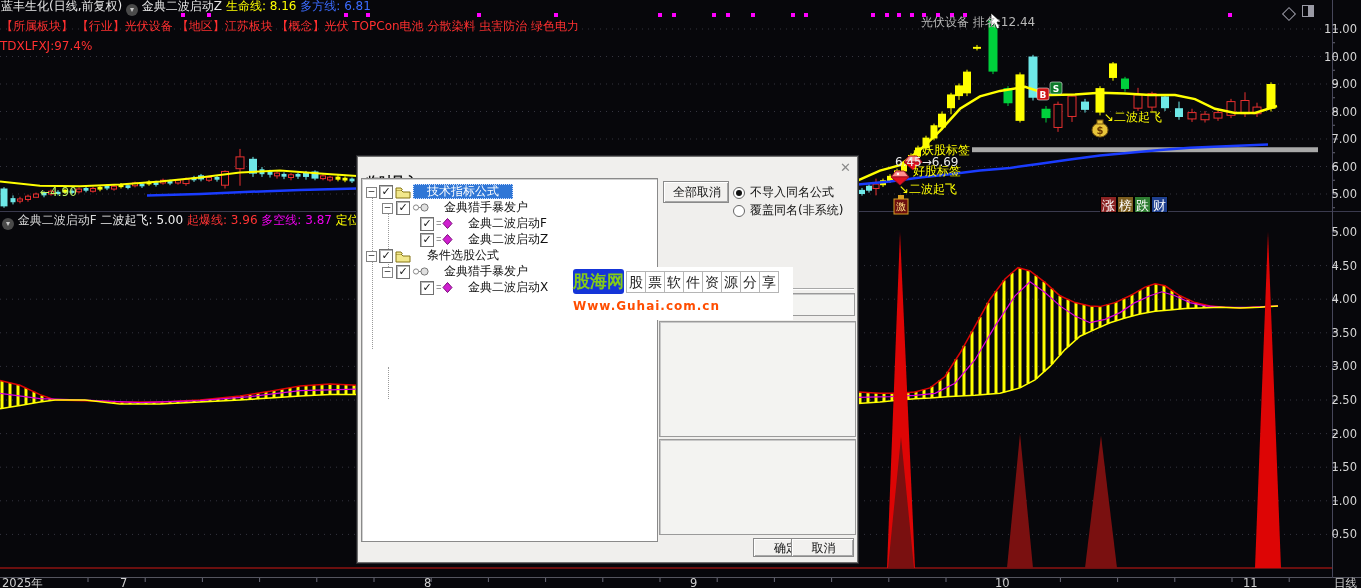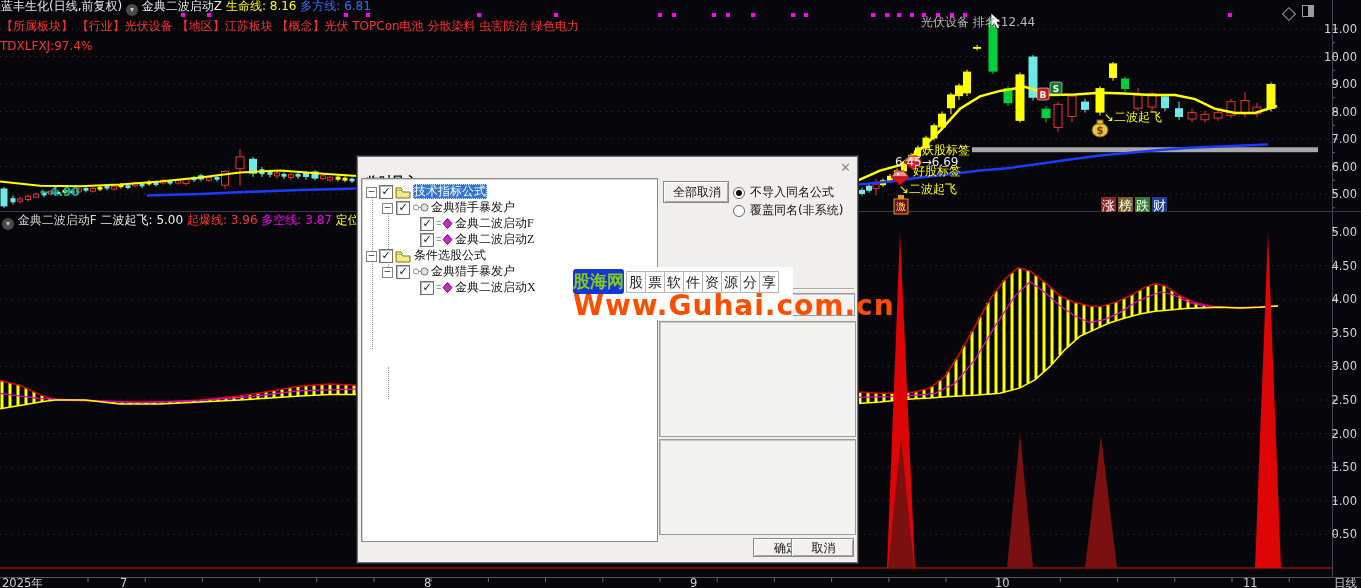--- a/index.html
+++ b/index.html
@@ -23,21 +23,21 @@
   #dlg-title{position:absolute;left:8px;top:16px;font-weight:bold;font-size:13px;}
   #dlg-close{position:absolute;right:6px;top:3px;color:#8a8a8a;font-size:13px;cursor:default;}
   #tree{position:absolute;left:3px;top:21px;width:295px;height:362px;background:#fff;
         border:1px solid #8a8a8a;box-shadow:inset 1px 1px 0 #d0d0d0;overflow:hidden;}
   .trow{position:absolute;height:16px;line-height:15px;}
   .trow .exp{position:absolute;width:9px;height:9px;top:3px;background:#fff;border:1px solid #848484;
         font-size:9px;line-height:7px;text-align:center;color:#222;}
   .trow .cb{position:absolute;width:12px;height:12px;top:1px;background:#fff;border:1px solid #707070;
         box-shadow:inset 1px 1px 0 #b8b8b8;font-size:11px;line-height:12px;text-align:center;font-weight:bold;color:#111;}
   .trow .ic{position:absolute;top:2px;}
-  .trow .lbl{position:absolute;padding:0 1px;font-family:Liberation Serif, serif;}
+  .trow .lbl{position:absolute;padding:0 14px;}
   .trow .lbl.sel{background:#2f76d6;color:#fff;outline:1px dotted #cfe0ff;outline-offset:-1px;}
   .vdots{position:absolute;width:0;border-left:1px dotted #9a9a9a;}
   #cancel-all{position:absolute;left:305px;top:24px;width:66px;height:22px;}
   .btn{background:#f2f1ef;border:1px solid #8a8a8a;box-shadow:inset 1px 1px 0 #fff,inset -1px -1px 0 #a8a8a8;
         font-size:12px;color:#111;text-align:center;font-family:inherit;padding-left:8px;}
   .radio-row{position:absolute;left:375px;display:flex;align-items:center;gap:5px;}
   .rdot{width:10px;height:10px;border-radius:50%;border:1px solid #666;background:#fff;position:relative;}
   .rdot.on:after{content:"";position:absolute;left:2px;top:2px;width:6px;height:6px;border-radius:50%;background:#111;}
   .groove{position:absolute;left:303px;top:131px;width:193px;height:0;border-top:1px solid #a8a8a8;border-bottom:1px solid #fff;}
   .sunken{position:absolute;background:#f3f3f1;border:1px solid #9a9a9a;
@@ -47,21 +47,21 @@
   #box2{left:301px;top:282px;width:195px;height:94px;}
   #ok-btn{position:absolute;left:351px;top:381px;width:64px;height:19px;margin-left:44px;}
   #cancel-btn{position:absolute;left:433px;top:381px;width:63px;height:19px;}
   
   #wm{position:absolute;left:570px;top:267px;width:223px;height:53px;background:#fff;z-index:6;padding:2px 0 0 3px;box-sizing:border-box;}
   #wm-line1{display:flex;align-items:center;height:25px;}
   #wm-brand{background:#1535d8;color:#84cc16;font-weight:bold;font-size:17px;padding:1px 0;border-radius:3px;}
   #wm-slogan{display:flex;margin-left:3px;}
   #wm-slogan span{display:block;width:18px;height:20px;border:1px solid #b5b5b5;margin-left:-1px;
         font-size:14px;line-height:20px;text-align:center;color:#222;}
-  #wm-url{color:#ff4d00;font-weight:bold;font-size:28px;letter-spacing:1px;line-height:24px;}
+  #wm-url{color:#ff4d00;font-weight:bold;font-size:12px;letter-spacing:1px;line-height:24px;}
 </style>
 </head>
 <body>
 
 <div id="root">
 
   <svg id="chart" width="1361" height="588">
       <line x1="0" y1="29" x2="1332" y2="29" stroke="#34343f" stroke-dasharray="1 5"></line>
       <line x1="1332" y1="29" x2="1338" y2="29" stroke="#8a8a98"></line>
       <line x1="1332" y1="42.75" x2="1335" y2="42.75" stroke="#6a6a78"></line>
@@ -485,21 +485,21 @@
   </div>
 
   <div class="badge" style="left:1100px;top:196px;" id="zbdc-badge">
       <span style="background: rgb(139, 35, 35);">涨</span>
       <span style="background: rgb(122, 92, 30);">榜</span>
       <span style="background: rgb(46, 125, 50);">跌</span>
       <span style="background: rgb(30, 63, 143);">财</span>
     </div>
 
   <div id="anno-layer">
-      <div class="ov" style="left: 40px; top: 186px; color: #14b8a6; z-index: 2; font-weight: bold;">←4.90</div>
+      <div class="ov" style="left: 40px; top: 186px; color: #bef264; z-index: 2;">←4.90</div>
       <div class="ov" style="left: 912px; top: 144px; color: rgb(255, 255, 0); z-index: 2;">↙妖股标签</div>
       <div class="ov" style="left: 895px; top: 156px; color: rgb(232, 232, 232); z-index: 2;">6.45→6.69</div>
       <div class="ov" style="left: 913px; top: 165px; color: rgb(255, 255, 0); z-index: 2;">好股标签</div>
       <div class="ov" style="left: 899px; top: 183px; color: rgb(255, 255, 0); z-index: 2;">↘二波起飞</div>
       <div class="ov" style="left: 1104px; top: 111px; color: rgb(255, 255, 0); z-index: 2;">↘二波起飞</div>
     </div>
 
   <div id="dialog">
     <div id="dlg-title">临时导入</div>
     <div id="dlg-close">✕</div>

